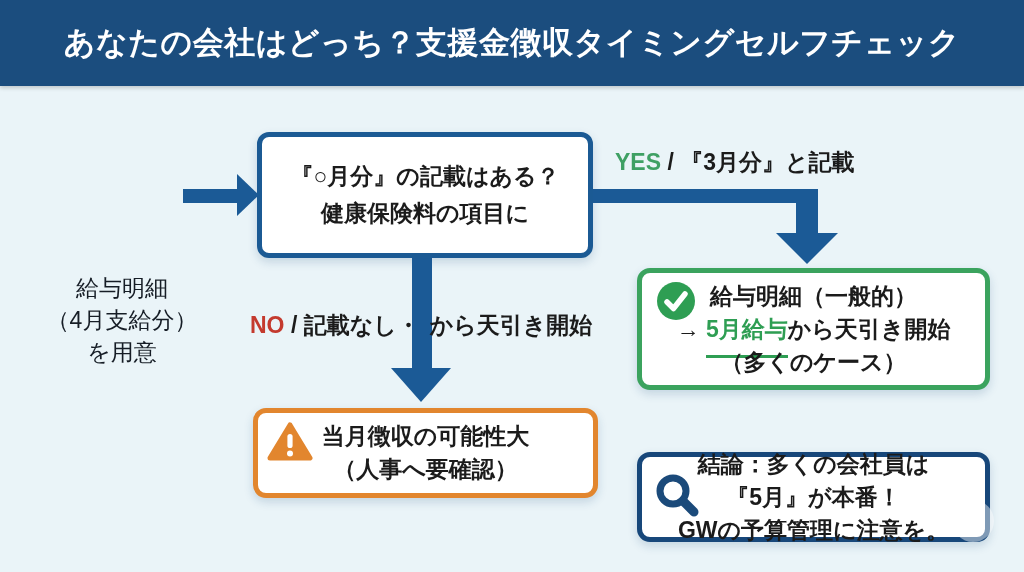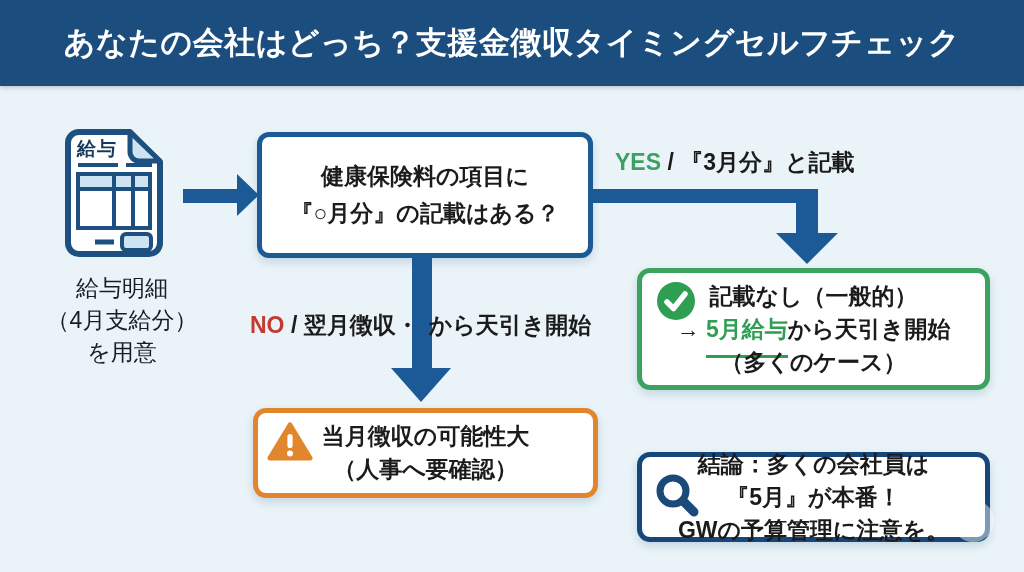--- a/index.html
+++ b/index.html
@@ -56,73 +56,58 @@
 </style>
 </head>
 <body>
 
 <div class="stage">
 
   <div class="header">
     <div class="title">あなたの会社はどっち？支援金徴収タイミングセルフチェック</div>
   </div>
 
-  <div class="doc">
-    <svg width="100" height="130" viewBox="0 0 100 130">
-      <path d="M15 4 H66 L96 34 V115 a11 11 0 0 1 -11 11 H15 a11 11 0 0 1 -11 -11 V15 a11 11 0 0 1 11 -11 Z" fill="#ffffff" stroke="#1d4f80" stroke-width="6" stroke-linejoin="round"></path>
-      <path d="M66 4 L66 24 a9 9 0 0 0 9 9 L96 33 Z" fill="#cfe4f2" stroke="#1d4f80" stroke-width="5" stroke-linejoin="round"></path>
-      <line x1="14" y1="37" x2="54" y2="37" stroke="#1d4f80" stroke-width="4"></line>
-      <line x1="62" y1="37" x2="88" y2="37" stroke="#1d4f80" stroke-width="4"></line>
-      <rect x="14" y="46" width="72" height="54" fill="#ffffff" stroke="#1d4f80" stroke-width="4"></rect>
-      <rect x="14" y="46" width="72" height="15" fill="#cfe4f2" stroke="#1d4f80" stroke-width="4"></rect>
-      <line x1="50" y1="46" x2="50" y2="100" stroke="#1d4f80" stroke-width="4"></line>
-      <line x1="69" y1="46" x2="69" y2="100" stroke="#1d4f80" stroke-width="4"></line>
-      <line x1="31" y1="114" x2="50" y2="114" stroke="#1d4f80" stroke-width="5"></line>
-      <rect x="58" y="106" width="29" height="16" rx="4" fill="#cfe4f2" stroke="#1d4f80" stroke-width="4"></rect>
-    </svg>
-    <div class="doc-label">給与</div>
-  </div>
 
   <div class="caption">
     <div>給与明細</div>
     <div>（4月支給分）</div>
     <div>を用意</div>
   </div>
 
   <div class="bar" style="left:183px; top:189px; width:54px; height:14px;"></div>
   <div class="arr-right" style="left:237px; top:174px;"></div>
 
   <div class="qbox">
+    <div>『○月分』の記載はある？</div>
     <div>健康保険料の項目に</div>
-    <div>『○月分』の記載はある？</div>
   </div>
 
   <div class="branch-label" style="left:615px; top:148px;">
     <span class="yes-word">YES</span><span> / </span><span>『3月分』と記載</span>
   </div>
 
   <div class="bar" style="left:593px; top:189px; width:216px; height:14px;"></div>
   <div class="bar" style="left:796px; top:189px; width:22px; height:46px;"></div>
   <div class="arr-down" style="left:776px; top:233px;"></div>
 
   <div class="branch-label" style="left:250px; top:311px;">
-    <span class="no-word">NO</span><span> / </span><span>翌月徴収・</span><span class="gap">から天引き開始</span>
+    <span class="no-word">NO</span><span> / </span><span>記載なし・</span><span class="gap">から天引き開始</span>
   </div>
 
   <div class="bar" style="left:412px; top:258px; width:20px; height:112px;"></div>
   <div class="arr-down" style="left:391px; top:368px; border-left-width:30px; border-right-width:30px; border-top-width:34px;"></div>
 
   <div class="rbox box-green">
     <div class="badge" style="left:14px; top:8px;">
       <svg width="40" height="40" viewBox="0 0 40 40">
         <circle cx="20" cy="20" r="19" fill="#2e9e53"></circle>
         <path d="M11 21 L17.5 27.5 L29 13" fill="none" stroke="#ffffff" stroke-width="5.5" stroke-linecap="round" stroke-linejoin="round"></path>
       </svg>
     </div>
-    <div>記載なし（一般的）</div>
+    <div>給与明細（一般的）</div>
     <div><span>→ </span><span class="hl-green">5月給与</span><span>から天引き開始</span></div>
     <div>（多くのケース）</div>
   </div>
 
   <div class="rbox box-orange">
     <div class="badge" style="left:9px; top:9px;">
       <svg width="46" height="40" viewBox="0 0 46 40">
         <path d="M23 3 L43 36 H3 Z" fill="#e2862e" stroke="#e2862e" stroke-width="5" stroke-linejoin="round"></path>
         <rect x="20.4" y="12" width="5.2" height="14" rx="2.6" fill="#ffffff"></rect>
         <circle cx="23" cy="31.5" r="3" fill="#ffffff"></circle>

